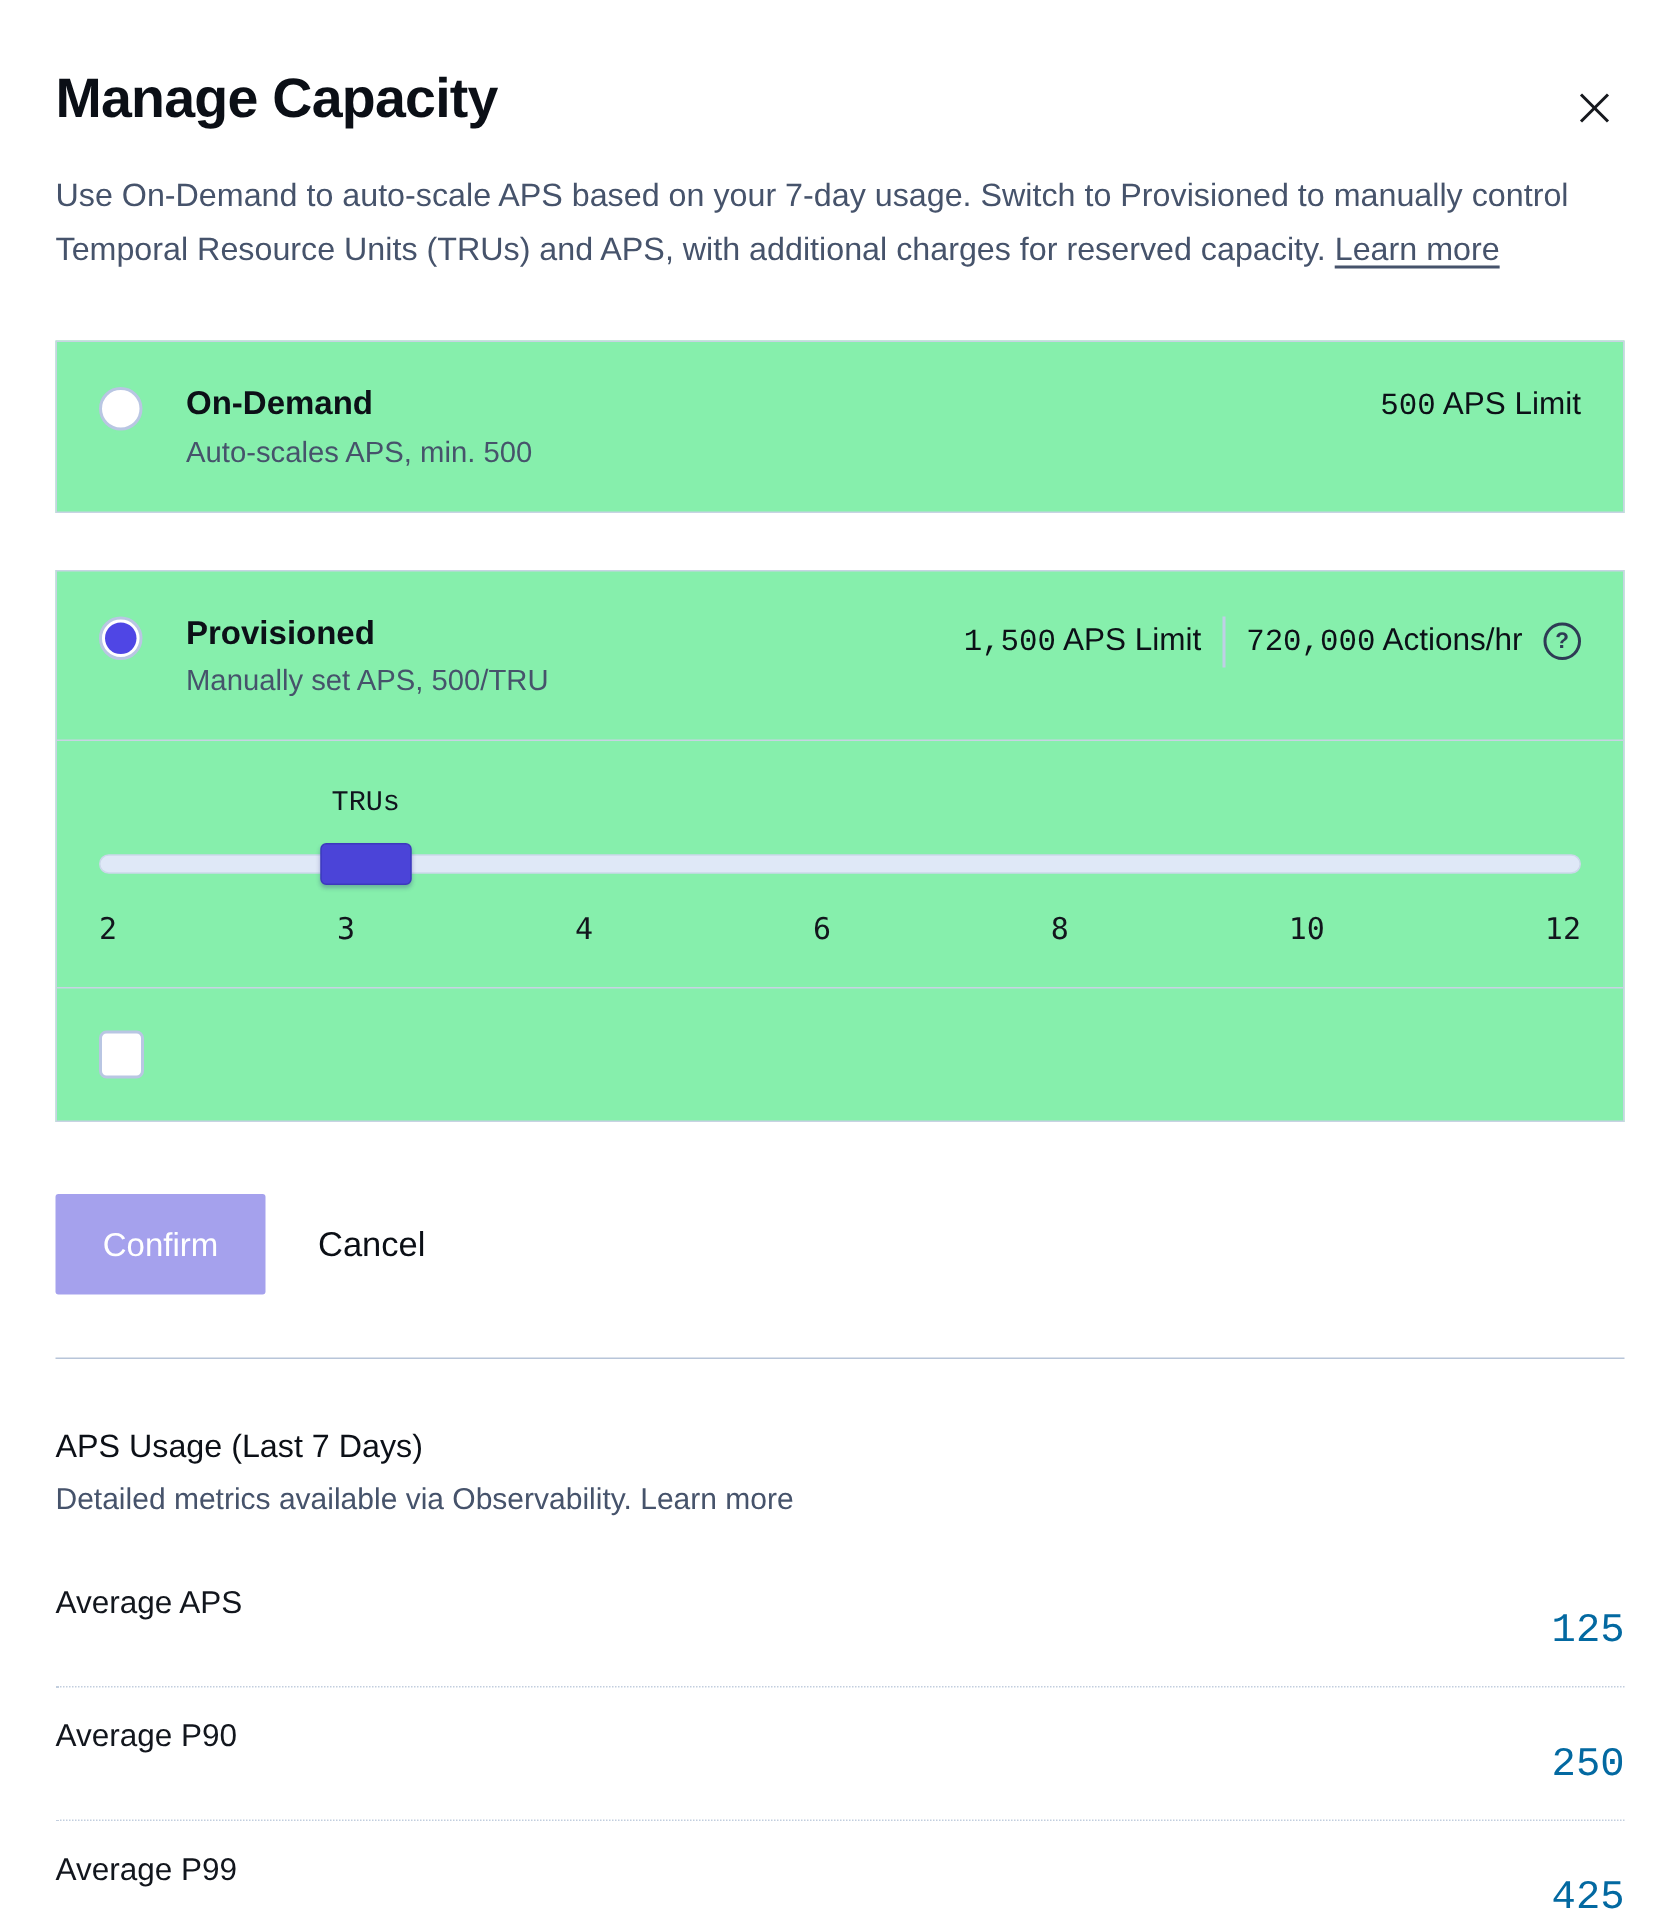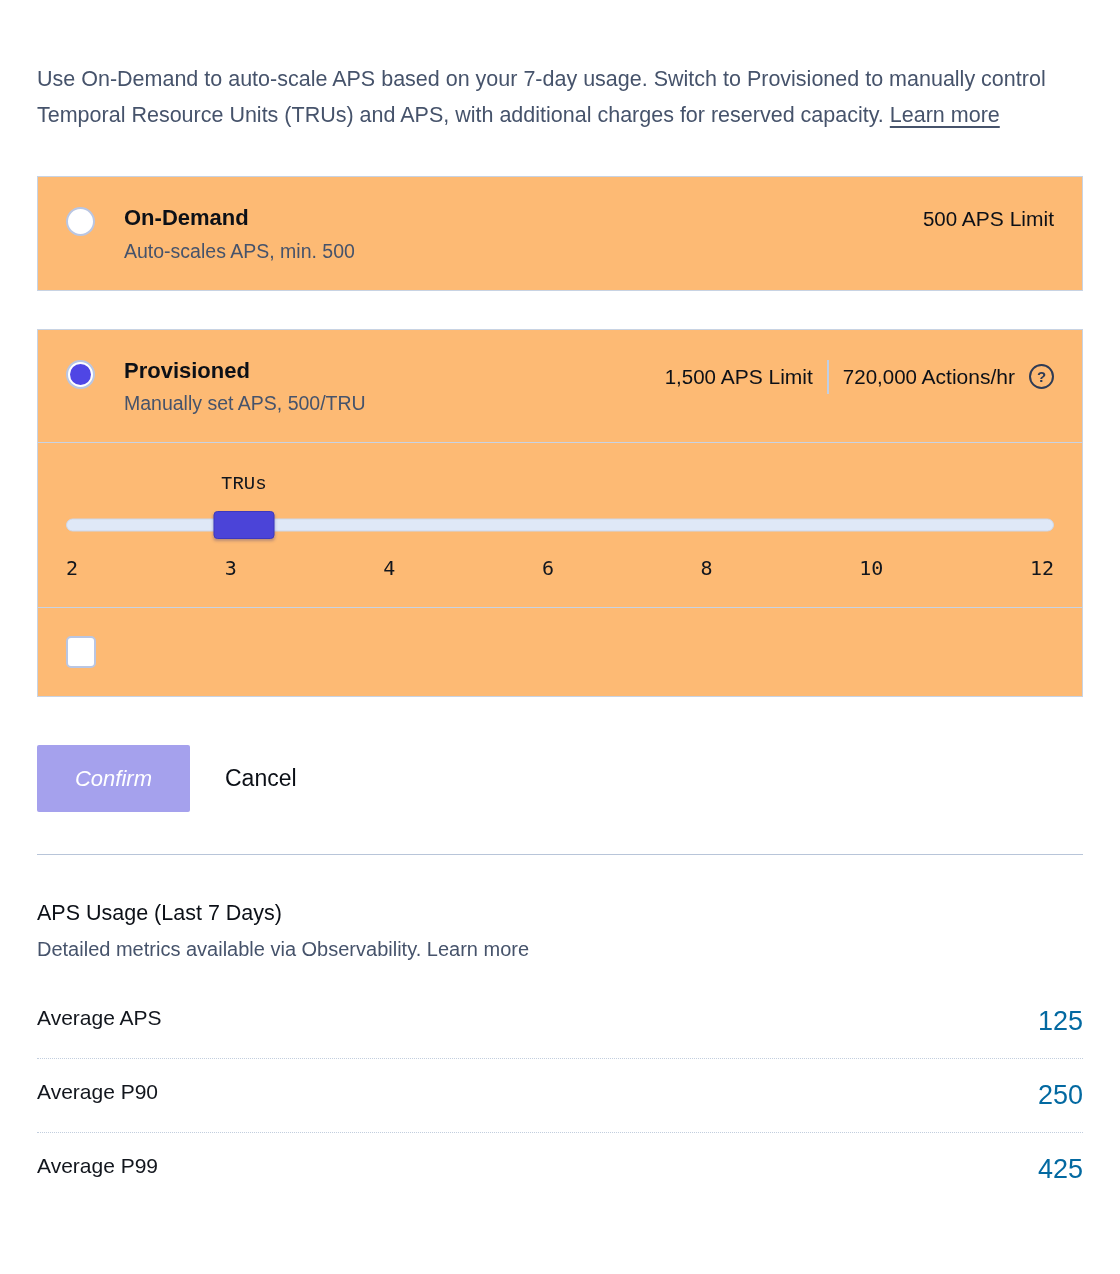--- a/index.html
+++ b/index.html
@@ -12,32 +12,32 @@
     --track-border:#ccd7ea;
     --confirm-bg:#a5a1ed;
     --text-dark:#0e131b;
     --text-slate:#46536b;
     --divider:#b8c5d9;
     --dotted:#c2cede;
   }
   *{margin:0;padding:0;box-sizing:border-box;}
   html,body{width:1120px;height:1274px;background:#ffffff;overflow:hidden;}
   body{font-family:"Liberation Sans",sans-serif;color:var(--text-dark);}
-  .mono{font-family:Liberation Sans, sans-serif;}
+  .mono{font-family:Liberation Mono, monospace;margin-top:16px;}
   .page{padding:44px 37px 0 37px;}
 
   
   .dialog-header{display:flex;justify-content:space-between;align-items:flex-start;}
   .dialog-title{font-size:37px;font-weight:700;letter-spacing:-0.5px;color:#0b0f16;line-height:1.2;}
   .close-btn{background:none;border:none;cursor:pointer;padding:6px;margin-top:8px;}
   .dialog-desc{margin-top:17px;font-size:21.5px;line-height:36px;color:var(--text-slate);max-width:1046px;}
   .learn-link{color:var(--text-slate);text-decoration:underline;text-underline-offset:4px;cursor:pointer;}
 
   
-  .card{border:1.5px solid var(--border);background:#fdba74;}
+  .card{border:1.5px solid var(--border);background:#86efac;}
   .card-ondemand{margin-top:43px;}
   .card-provisioned{margin-top:38px;}
   .option-row{display:flex;align-items:flex-start;padding:27px 28px;}
   .radio{width:29px;height:29px;border-radius:50%;border:2px solid var(--ring);background:#fff;flex:none;margin-top:3px;position:relative;cursor:pointer;}
   .radio.checked::after{content:"";position:absolute;inset:2px;border-radius:50%;background:var(--accent);}
   .option-text{margin-left:29px;flex:1;}
   .option-title{font-size:22px;font-weight:600;color:#0c1017;line-height:1.3;}
   .option-sub{font-size:19.5px;color:var(--text-slate);margin-top:7px;}
   .option-stats{display:flex;align-items:center;gap:14px;margin-top:3px;font-size:21px;color:#0c1017;white-space:nowrap;}
   .stat .mono{font-size:20.5px;}
@@ -63,22 +63,22 @@
                 font-family:"DejaVu Sans Mono","Liberation Mono",monospace;}
 
   
   .checkbox-row{display:flex;align-items:center;padding:28px 28px;}
   .checkbox{width:30px;height:32px;border:2px solid var(--ring);border-radius:5px;background:#fff;flex:none;cursor:pointer;}
   .checkbox-label{margin-left:27px;font-size:21.5px;color:#131a26;}
 
   
   .actions{margin-top:48px;display:flex;align-items:center;}
   .btn-confirm{background:var(--confirm-bg);color:#ffffff;border:none;font-size:22px;
-               font-family:"Liberation Sans",sans-serif;padding:0;width:153px;height:67px;
-               border-radius:2px;cursor:pointer;font-style:italic;}
+               font-family:"Liberation Sans",sans-serif;padding:0;width:140px;height:67px;
+               border-radius:2px;cursor:pointer;}
   .btn-cancel{background:none;border:none;font-size:23px;color:#0b0f16;font-weight:500;
               font-family:"Liberation Sans",sans-serif;margin-left:35px;cursor:pointer;}
 
   .page-divider{border:none;border-top:1.5px solid var(--divider);margin-top:42px;}
 
   
   .usage{margin-top:46px;}
   .usage-title{font-size:21.5px;font-weight:400;color:#0c1017;}
   .usage-sub{font-size:20px;color:var(--text-slate);margin-top:12px;}
   .usage-sub .plain-link{color:var(--text-slate);cursor:pointer;text-decoration:none;}
@@ -86,20 +86,31 @@
   .metric-row{display:flex;justify-content:space-between;align-items:flex-start;padding:21px 0;}
   .metric-row + .metric-row{border-top:1.5px dotted var(--dotted);}
   .metric-label{font-size:21px;color:#12161d;}
   .metric-value{font-size:27px;color:#0369a1;}
 </style>
 </head>
 <body>
 
 <div class="page">
 
+  <div class="dialog-header">
+    <h1 class="dialog-title">Manage Capacity</h1>
+    <button class="close-btn">
+      <span>
+        <svg width="28" height="28" viewBox="0 0 28 28">
+          <line x1="5" y1="5" x2="23" y2="23" stroke="#15181d" stroke-width="2"></line>
+          <line x1="23" y1="5" x2="5" y2="23" stroke="#15181d" stroke-width="2"></line>
+        </svg>
+      </span>
+    </button>
+  </div>
 
   <p class="dialog-desc"><span>Use On-Demand to auto-scale APS based on your 7-day usage. Switch to Provisioned to manually control Temporal Resource Units (TRUs) and APS, with additional charges for reserved capacity.</span>
     <a class="learn-link">Learn more</a></p>
 
   <div class="card card-ondemand">
     <div class="option-row">
       <span class="radio"></span>
       <div class="option-text">
         <div class="option-title">On-Demand</div>
         <div class="option-sub">Auto-scales APS, min. 500</div>

